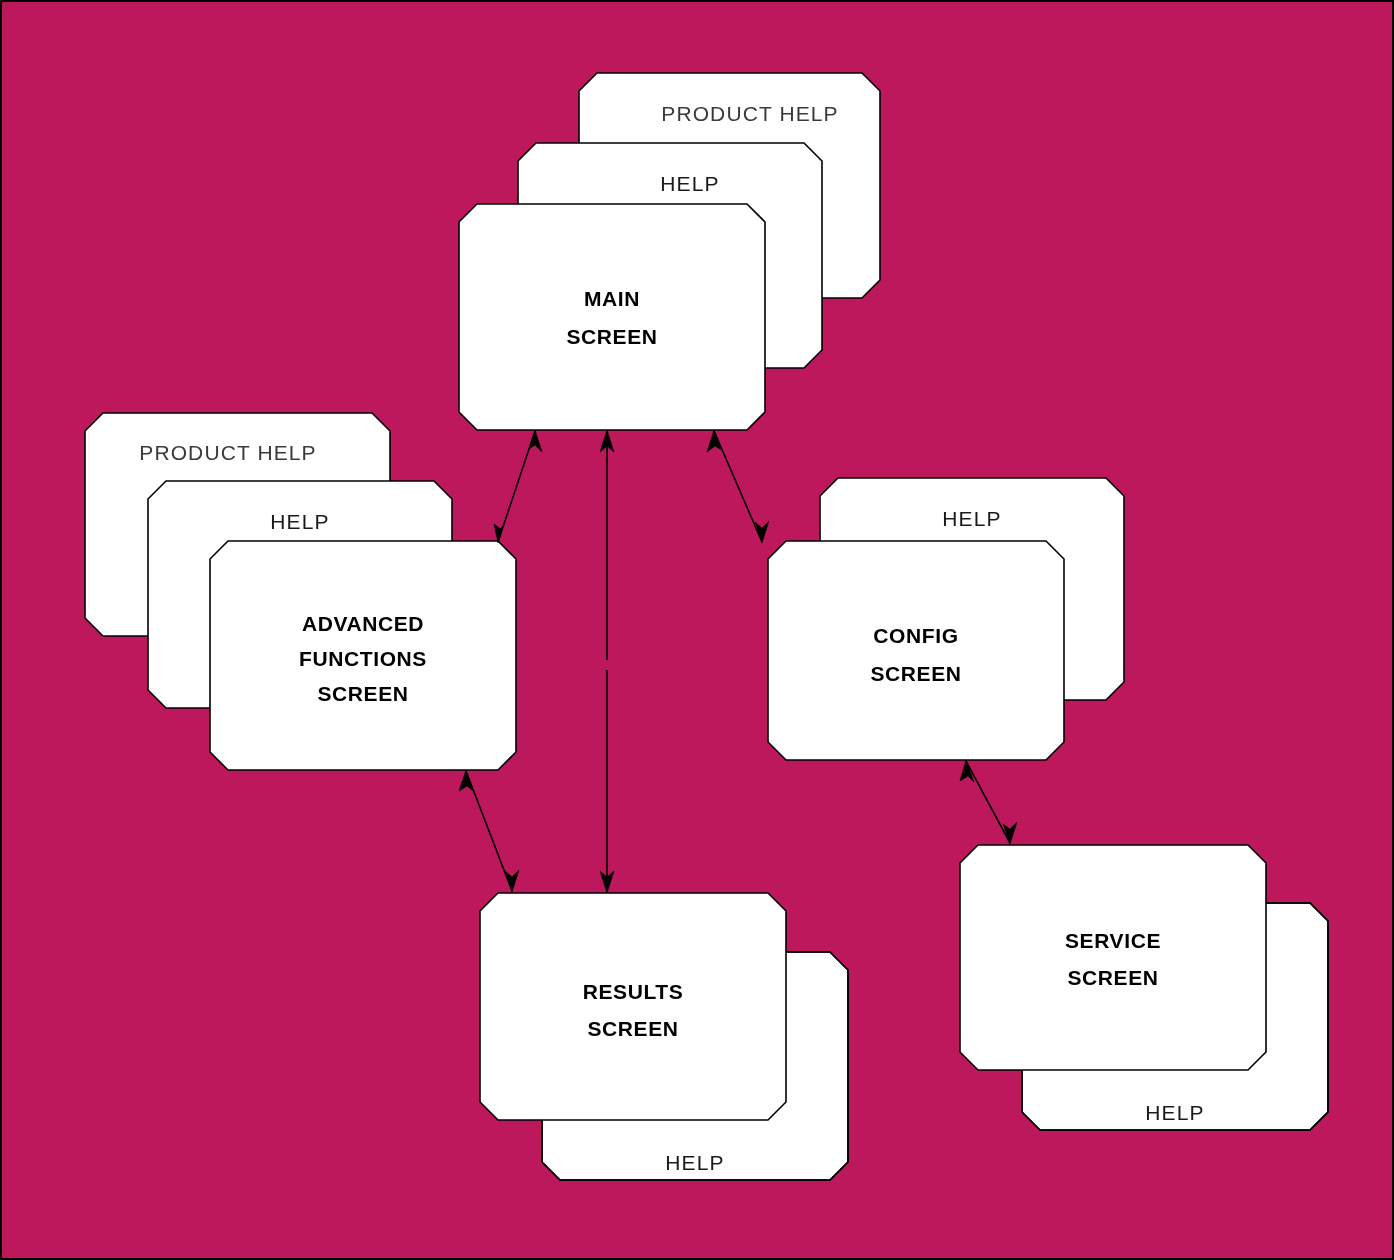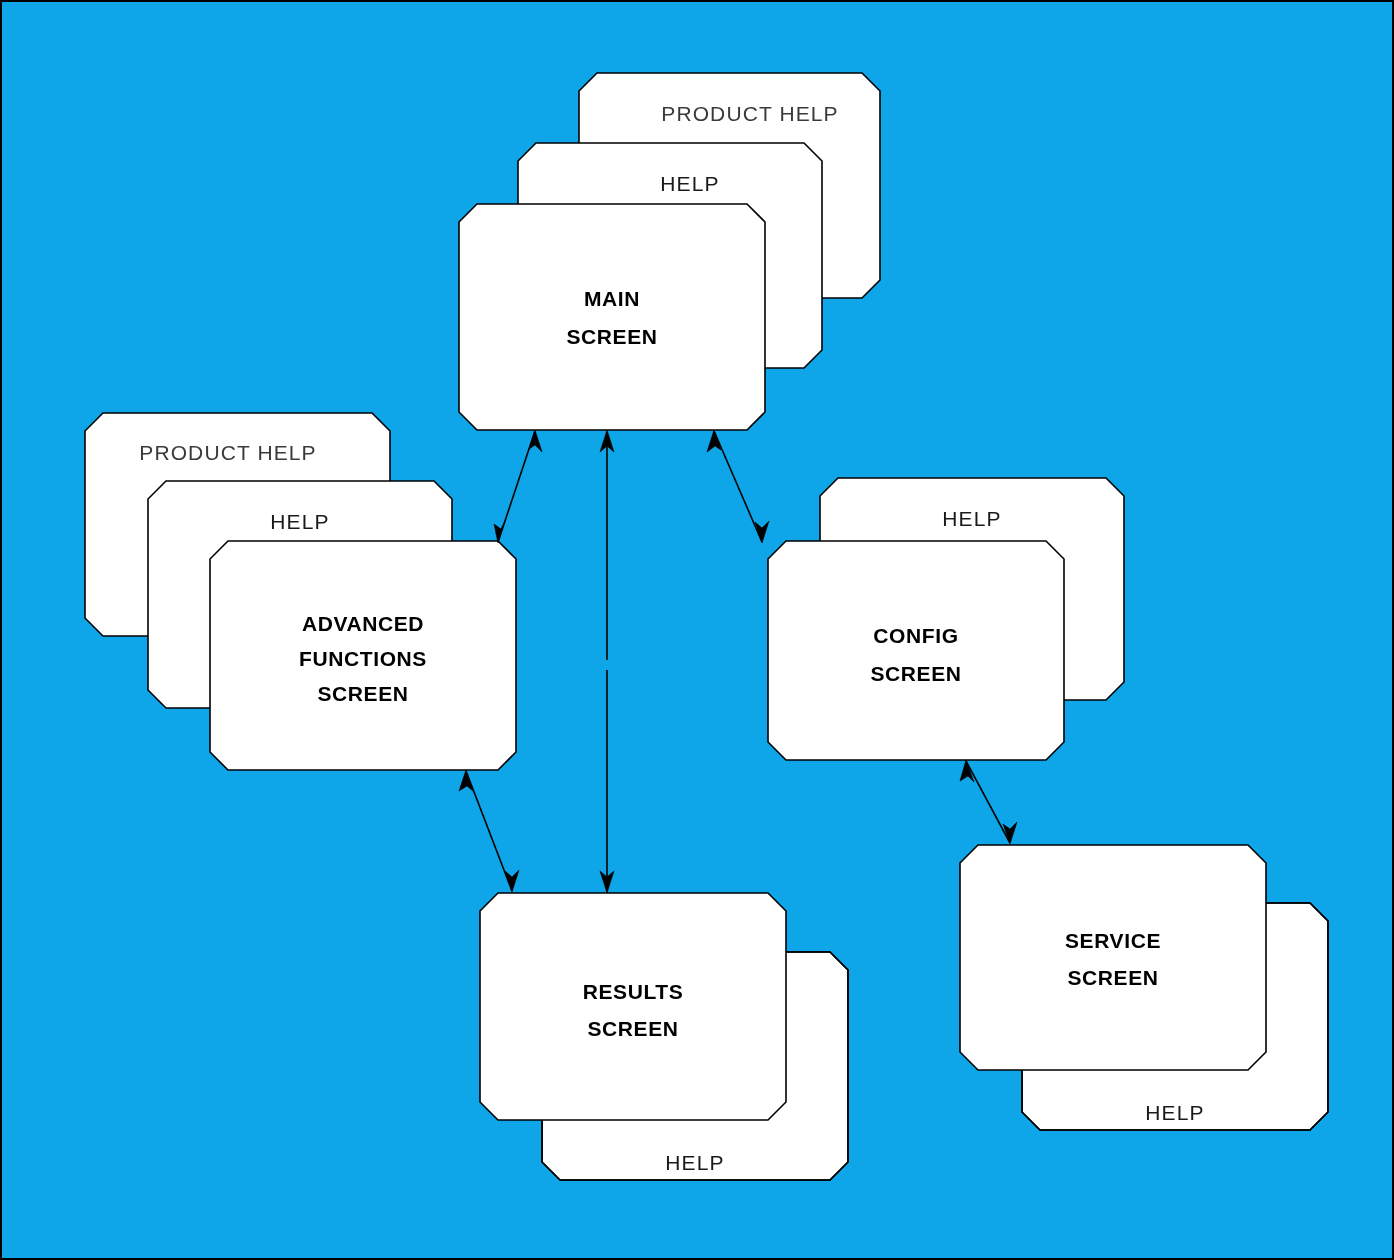--- a/index.html
+++ b/index.html
@@ -8,21 +8,21 @@
     padding: 0;
     background: #ffffff;
   }
   body {
     font-family: "Liberation Sans", sans-serif;
   }
   #diagram-root {
     position: relative;
     width: 1394px;
     height: 1260px;
-    background: #0ea5e9;
+    background: #be185d;
     overflow: hidden;
     text-decoration: underline;
   }
   #diagram-svg {
     position: absolute;
     left: 0;
     top: 0;
     width: 1394px;
     height: 1260px;
     display: block;

